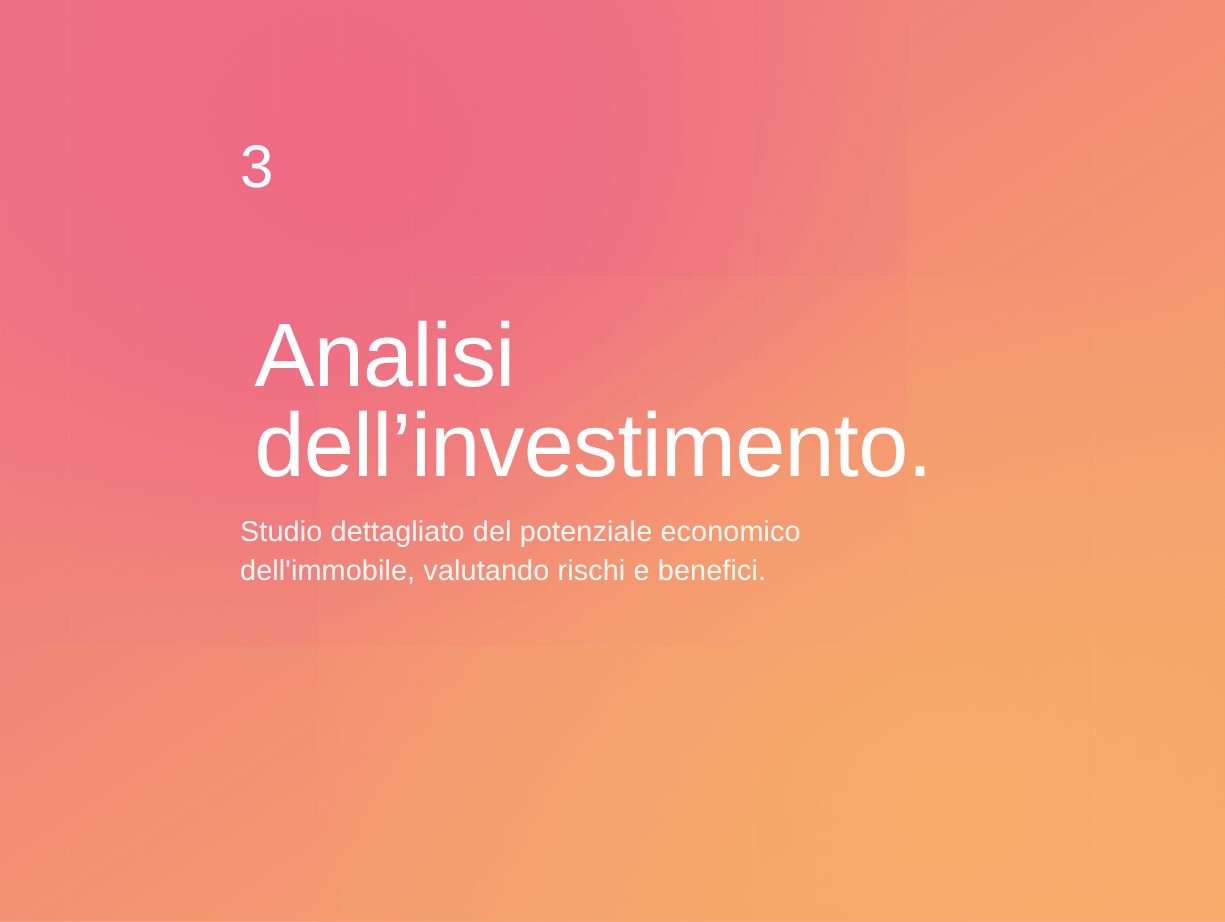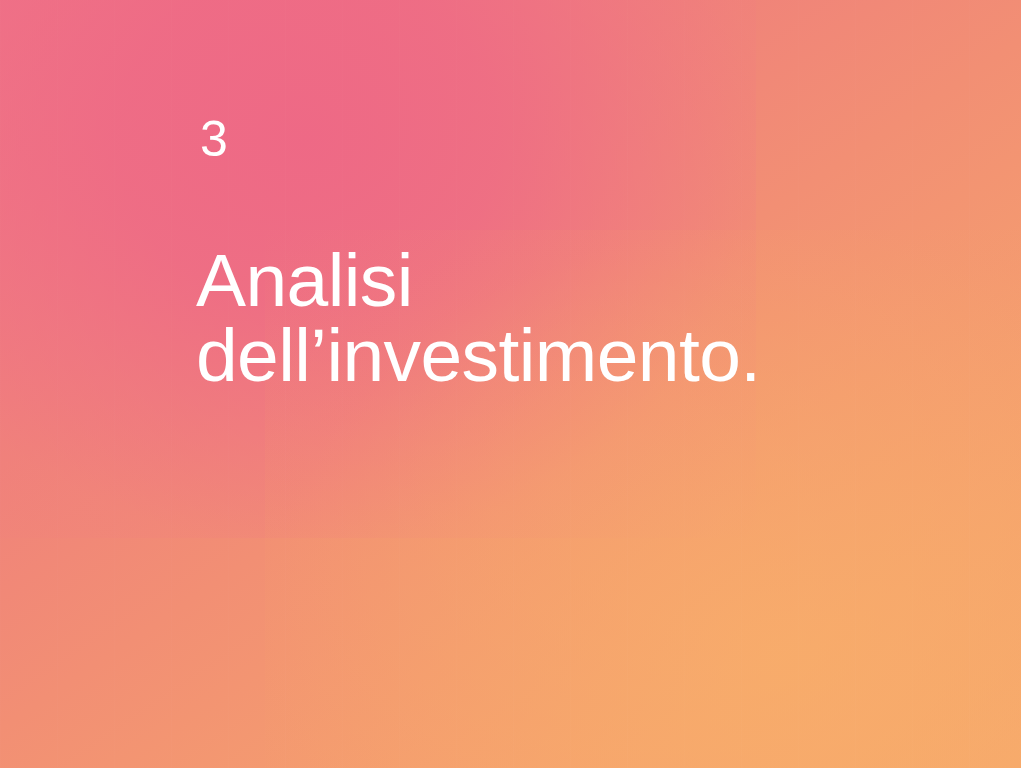--- a/index.html
+++ b/index.html
@@ -102,21 +102,21 @@
     font-weight: 300;
     line-height: 1;
     letter-spacing: 0.5px;
     color: #ffffff;
   }
 
   .slide-title {
     position: absolute;
     top: 243px;
     left: -4px;
-    margin: 0;
+    margin: 16px;
     font-size: 75px;
     font-weight: 300;
     line-height: 1.0;
     letter-spacing: -0.6px;
     color: #ffffff;
     white-space: pre-line;
   }
 
   .slide-subtitle {
     position: absolute;
@@ -142,15 +142,17 @@
   <div class="bg-blob-orange"></div>
   <div class="bg-grain"></div>
 
   <div class="content">
 
     <div class="section-number">3</div>
 
     <h1 class="slide-title">Analisi
 dell’investimento.</h1>
 
+    <p class="slide-subtitle">Studio dettagliato del potenziale economico
+dell'immobile, valutando rischi e benefici.</p>
 
   </div>
 </div>
 
 </body></html>

